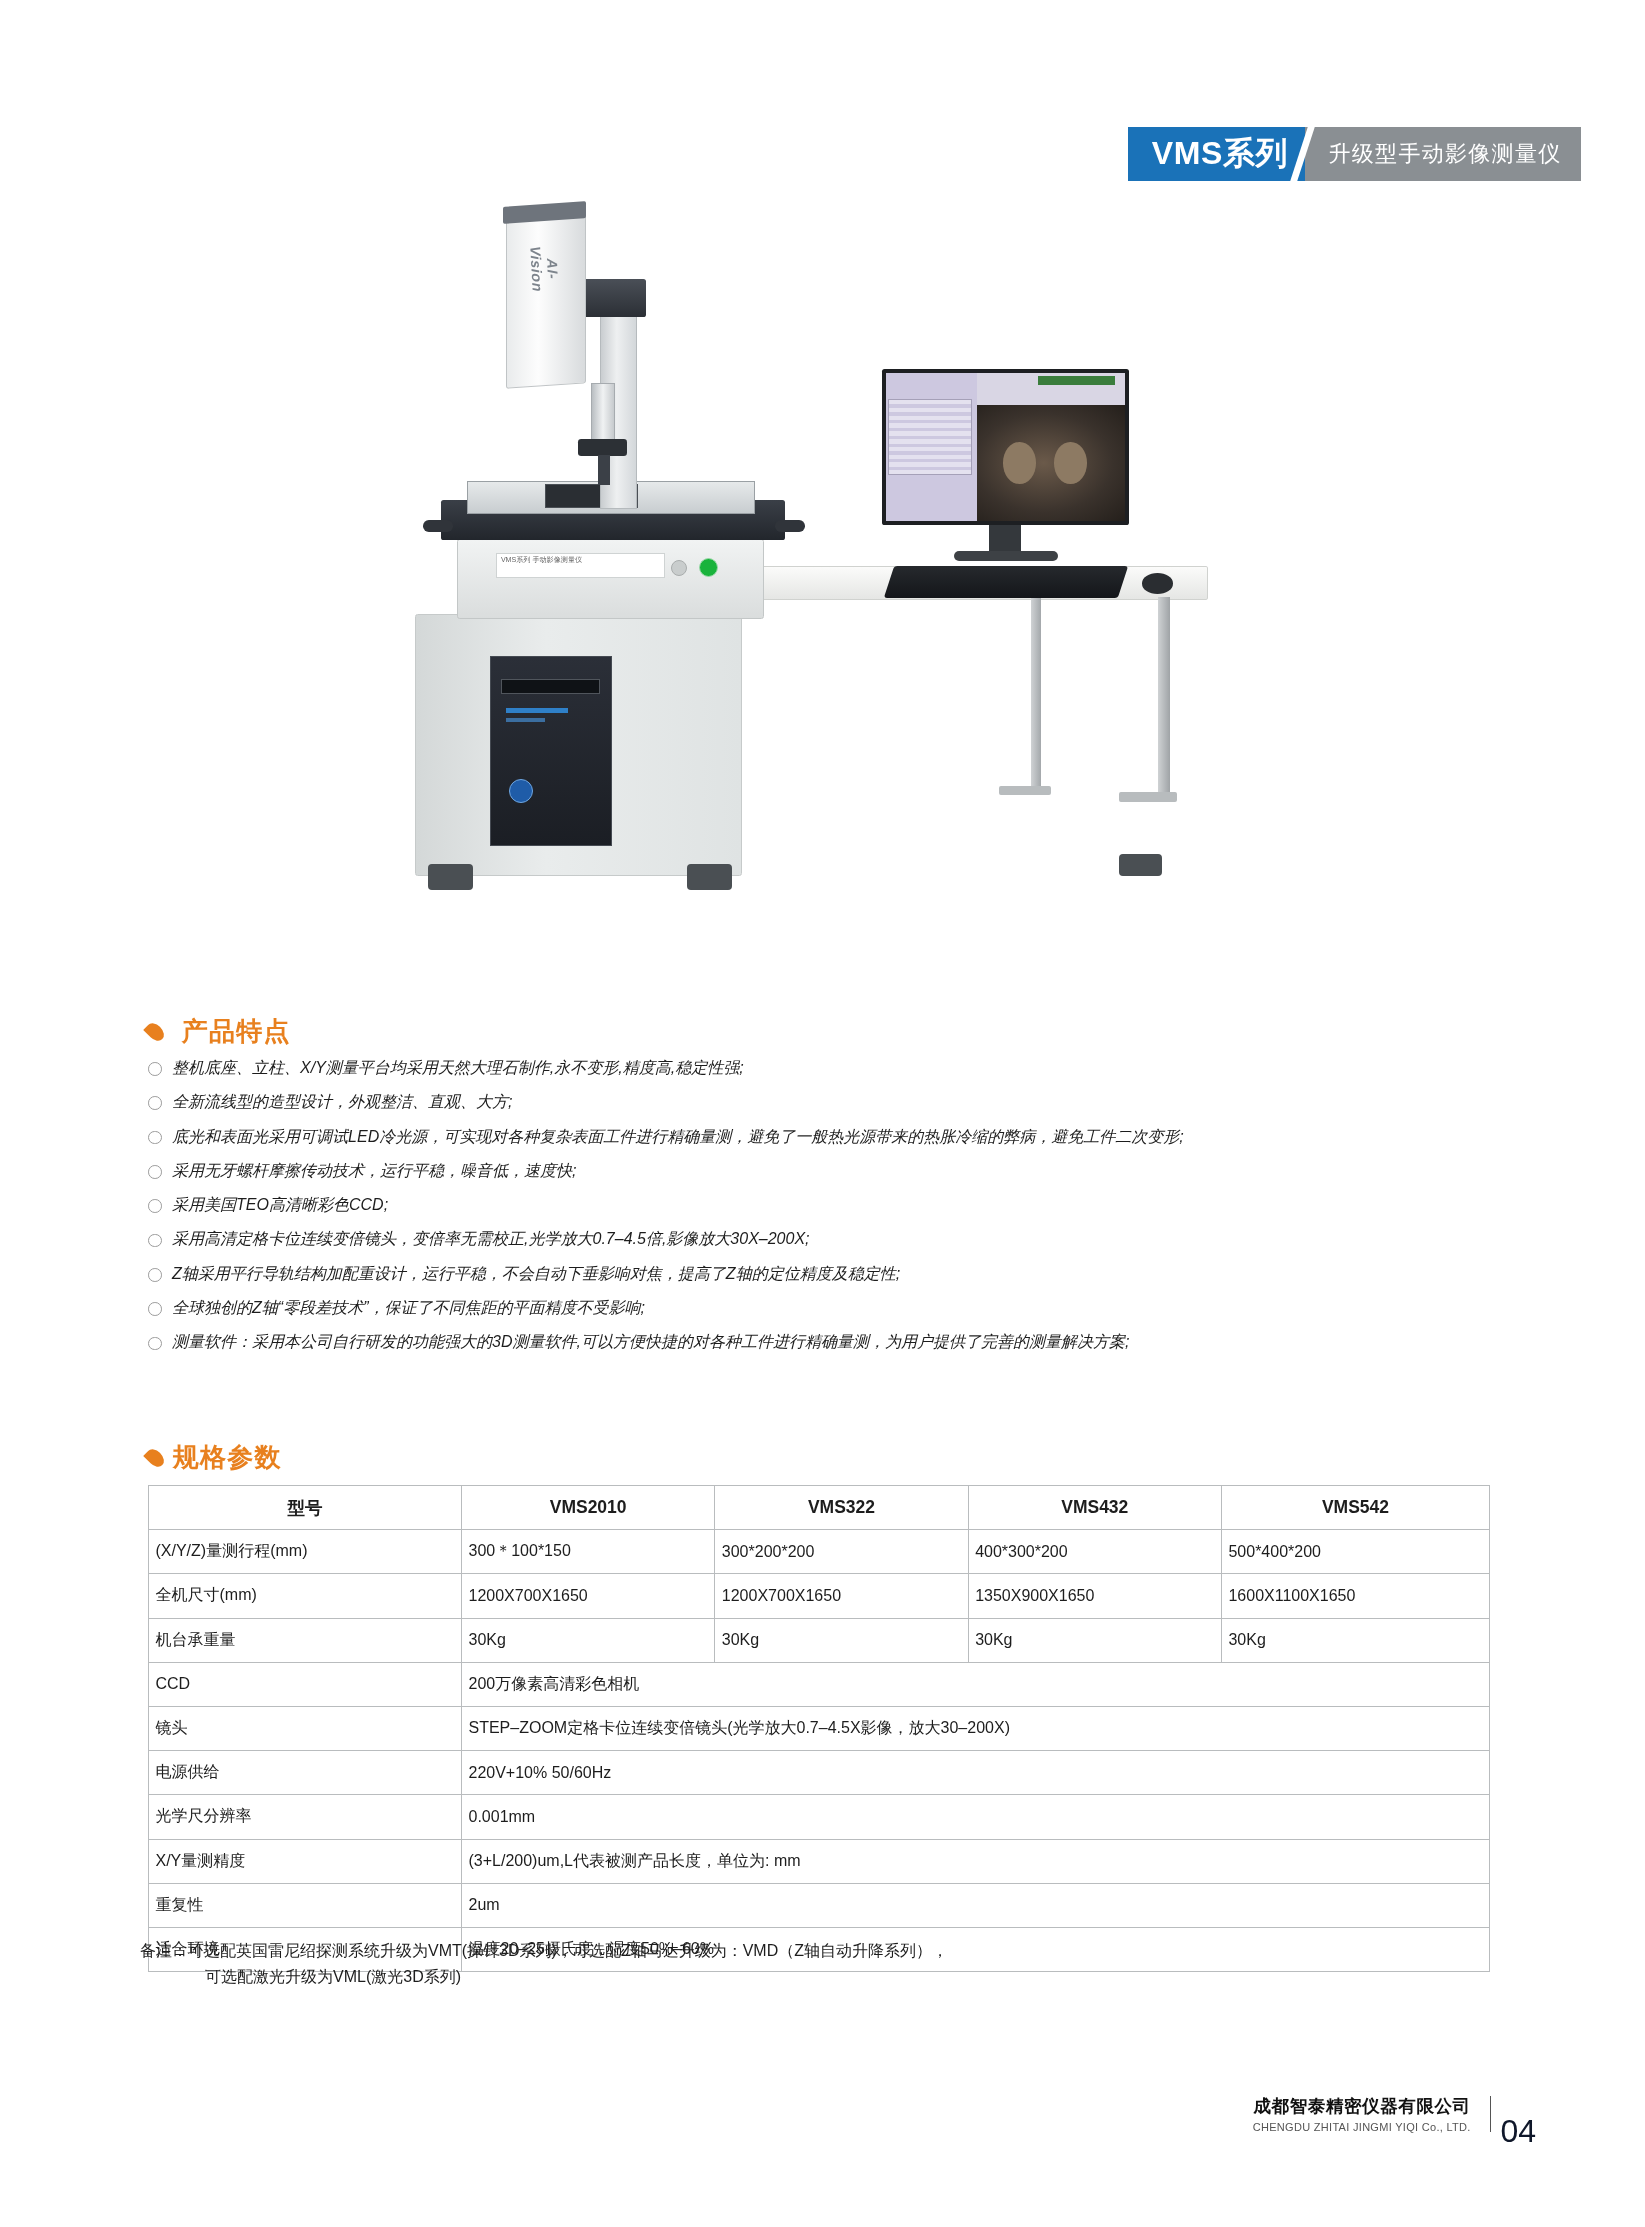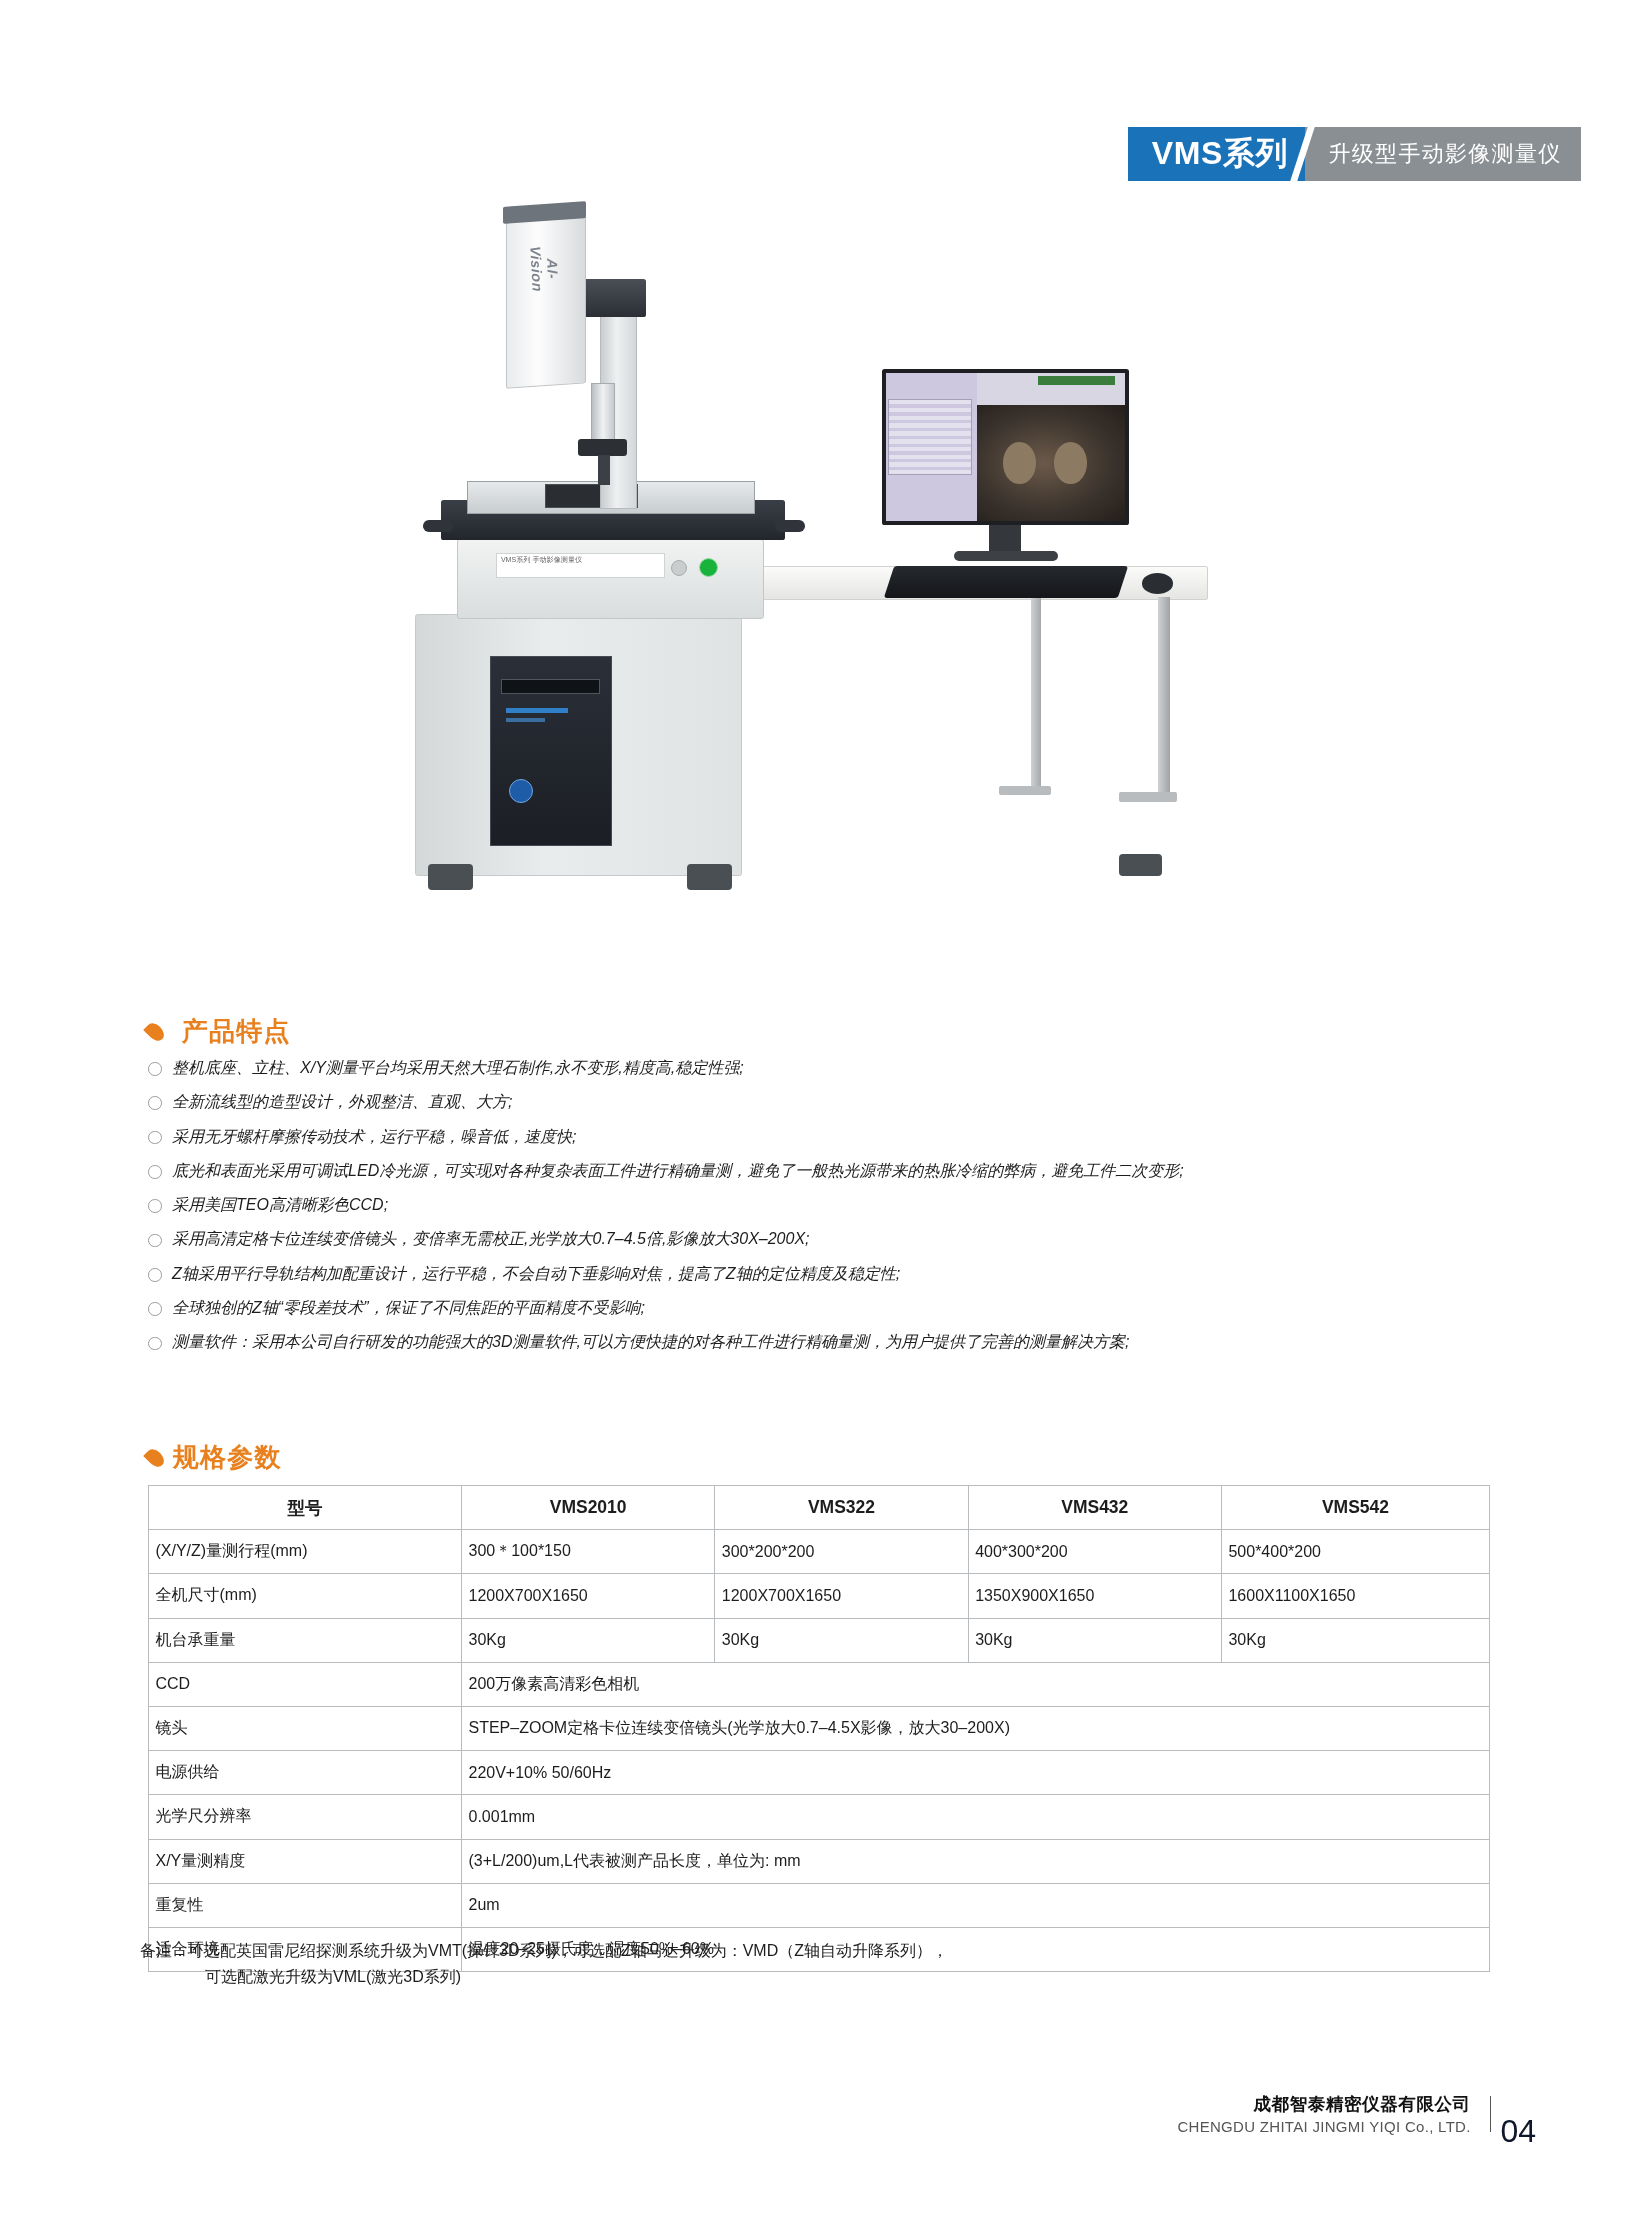--- a/index.html
+++ b/index.html
@@ -566,21 +566,21 @@
     text-align: right;
     margin-right: 10.4px;
   }
   .footer-cn {
     font-size: 17.5px;
     font-weight: bold;
     color: #111;
     letter-spacing: 0.6px;
   }
   .footer-en {
-    font-size: 15px;
+    font-size: 11px;
     color: #555;
     letter-spacing: 0.3px;
     margin-top: 2.6px;
   }
   .footer-divider {
     width: 1.3px;
     height: 36px;
     background: #555;
     margin: 0 9px;
   }
@@ -664,25 +664,25 @@
     <div class="feature-item">
       <span class="bullet"></span>
       <span>整机底座、立柱、X/Y测量平台均采用天然大理石制作,永不变形,精度高,稳定性强;</span>
     </div>
     <div class="feature-item">
       <span class="bullet"></span>
       <span>全新流线型的造型设计，外观整洁、直观、大方;</span>
     </div>
     <div class="feature-item">
       <span class="bullet"></span>
+      <span>底光和表面光采用可调试LED冷光源，可实现对各种复杂表面工件进行精确量测，避免了一般热光源带来的热胀冷缩的弊病，避免工件二次变形;</span>
+    </div>
+    <div class="feature-item">
+      <span class="bullet"></span>
       <span>采用无牙螺杆摩擦传动技术，运行平稳，噪音低，速度快;</span>
-    </div>
-    <div class="feature-item">
-      <span class="bullet"></span>
-      <span>底光和表面光采用可调试LED冷光源，可实现对各种复杂表面工件进行精确量测，避免了一般热光源带来的热胀冷缩的弊病，避免工件二次变形;</span>
     </div>
     <div class="feature-item">
       <span class="bullet"></span>
       <span>采用美国TEO高清晰彩色CCD;</span>
     </div>
     <div class="feature-item">
       <span class="bullet"></span>
       <span>采用高清定格卡位连续变倍镜头，变倍率无需校正,光学放大0.7–4.5倍,影像放大30X–200X;</span>
     </div>
     <div class="feature-item">

